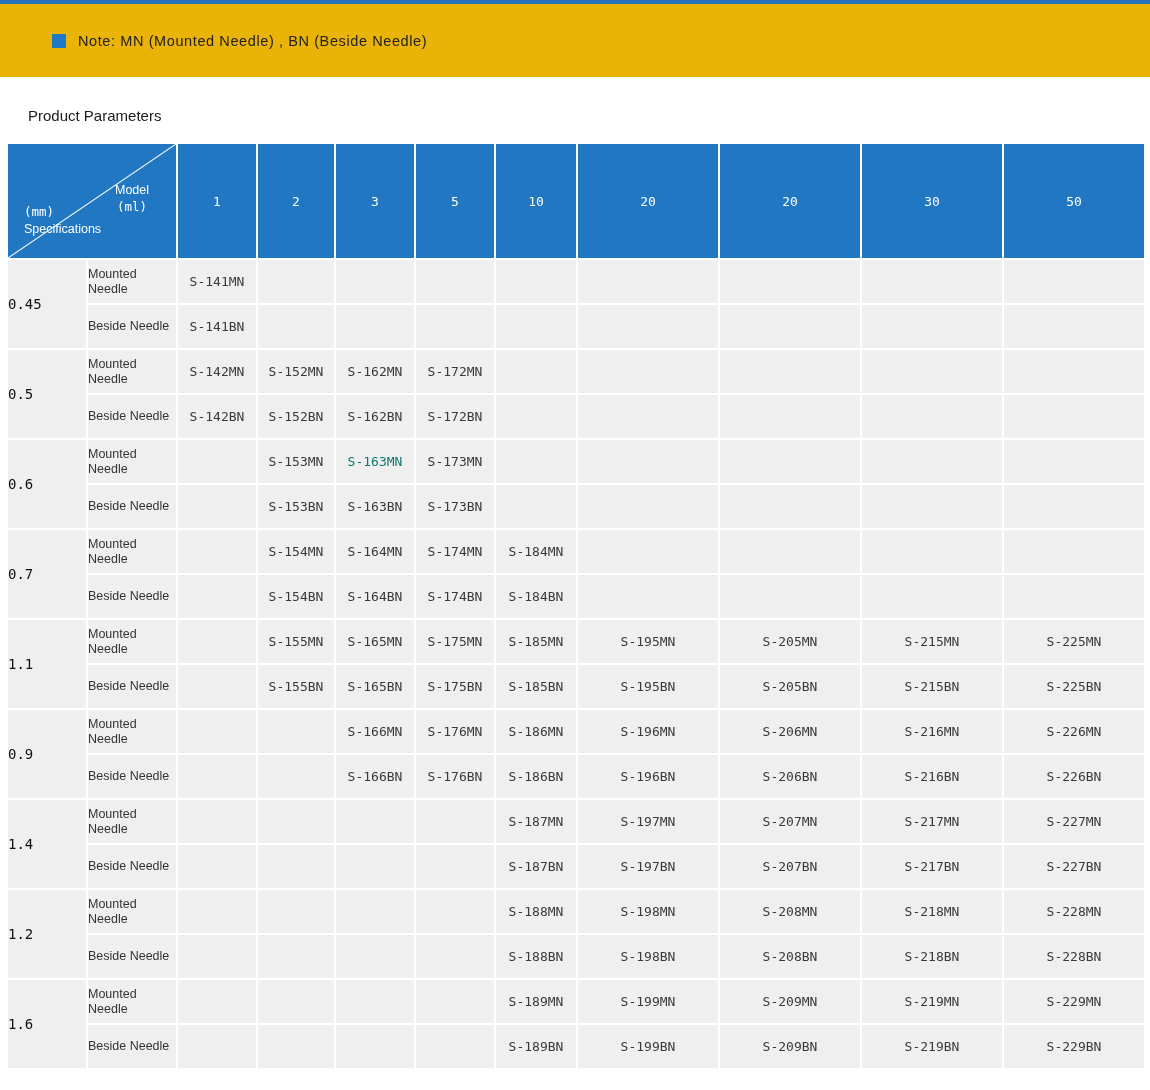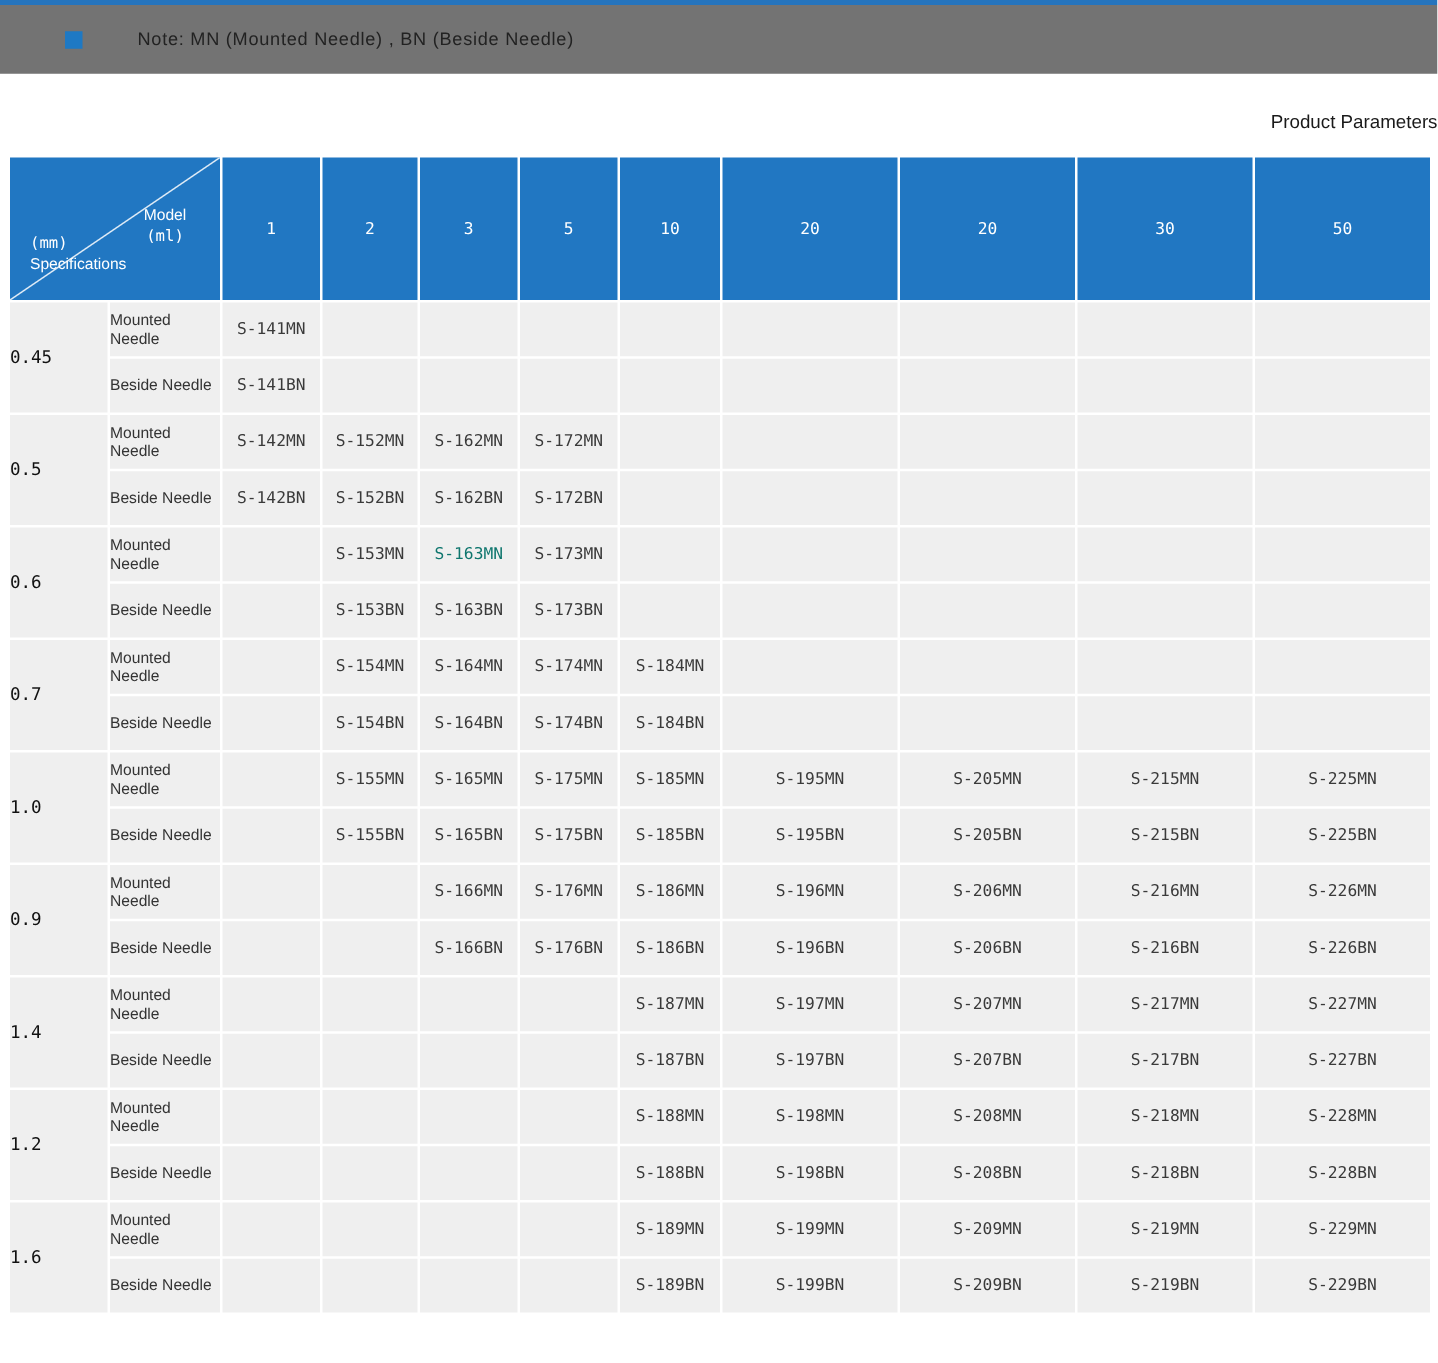--- a/index.html
+++ b/index.html
@@ -1,23 +1,23 @@
 <!DOCTYPE html>
 <html><head>
 <meta charset="utf-8">
 <style>
   html,body{margin:0;padding:0;background:#ffffff;}
   body{width:1150px;height:1090px;font-family:"Liberation Sans",sans-serif;overflow:hidden;}
 
   .top-line{height:4px;background:#2574bd;}
-  .note-band{height:55px;background:#737373;display:flex;align-items:center;gap:32px;}
+  .note-band{height:73px;background:#eab308;display:flex;align-items:center;}
   .note-square{width:14px;height:14px;background:#1e79c4;margin-left:52px;margin-right:12px;flex:none;}
   .note-text{font-size:14.5px;color:#222;letter-spacing:.6px;}
 
-  .section-title{font-size:15px;font-weight:400;color:#1a1a1a;margin:30px 0 18px 28px;text-align:right;}
+  .section-title{font-size:15px;font-weight:400;color:#1a1a1a;margin:30px 0 18px 28px;}
 
   table.params{border-collapse:separate;border-spacing:2px;margin-left:6px;table-layout:fixed;}
   table.params th,table.params td{padding:0;}
 
   thead th{background:#2177c2;height:114px;color:#ffffff;
            font-family:"DejaVu Sans Mono",monospace;font-size:13px;font-weight:400;text-align:center;}
   th.corner{position:relative;
     background-color:#2177c2;
     background-image:linear-gradient(to bottom right,
       rgba(255,255,255,0) calc(50% - 1px),
@@ -180,21 +180,21 @@
           <td class="code">S-154BN</td>
           <td class="code">S-164BN</td>
           <td class="code">S-174BN</td>
           <td class="code">S-184BN</td>
           <td class="code"></td>
           <td class="code"></td>
           <td class="code"></td>
           <td class="code"></td>
         </tr>
         <tr>
-          <td class="spec" rowspan="2">1.0</td>
+          <td class="spec" rowspan="2">1.1</td>
           <td class="ntype">Mounted Needle</td>
           <td class="code"></td>
           <td class="code">S-155MN</td>
           <td class="code">S-165MN</td>
           <td class="code">S-175MN</td>
           <td class="code">S-185MN</td>
           <td class="code">S-195MN</td>
           <td class="code">S-205MN</td>
           <td class="code">S-215MN</td>
           <td class="code">S-225MN</td>

